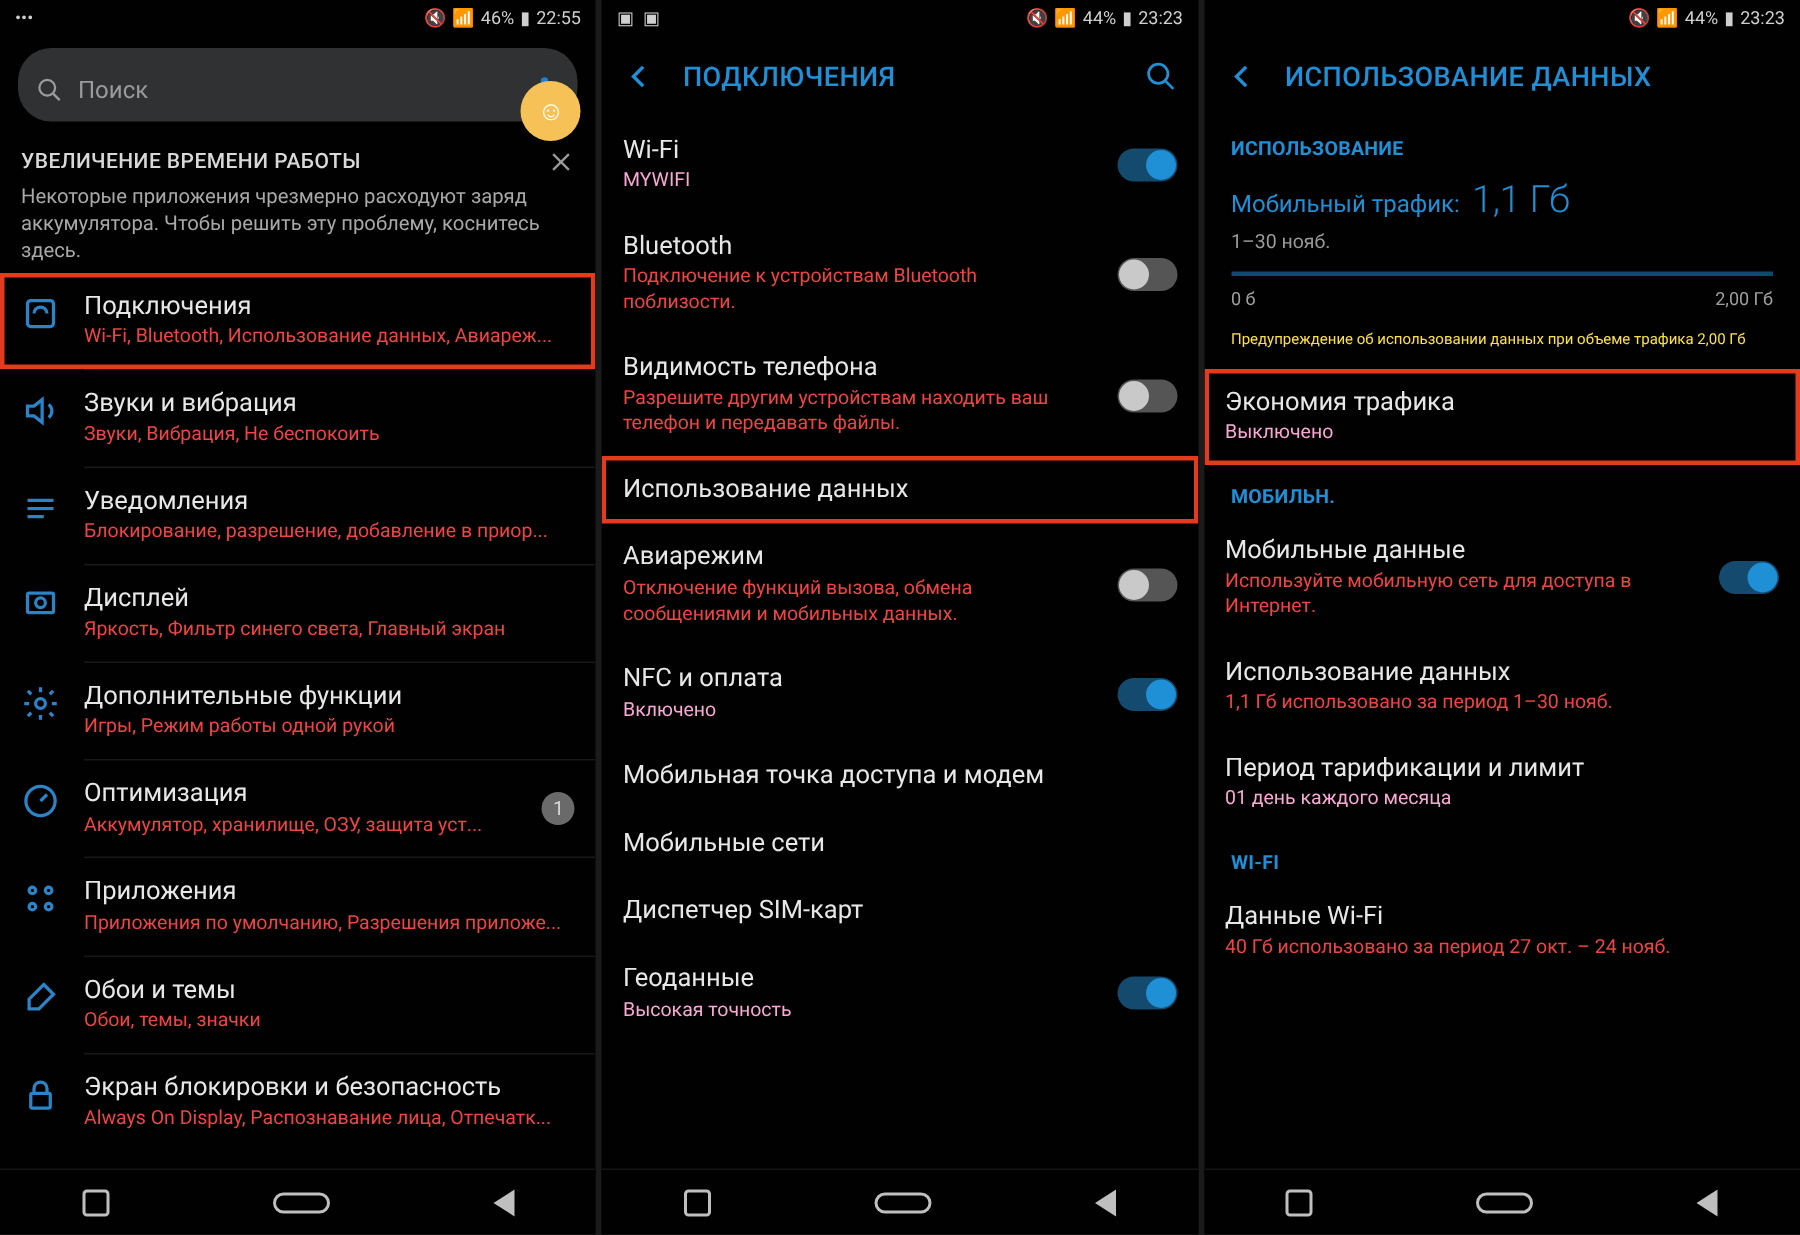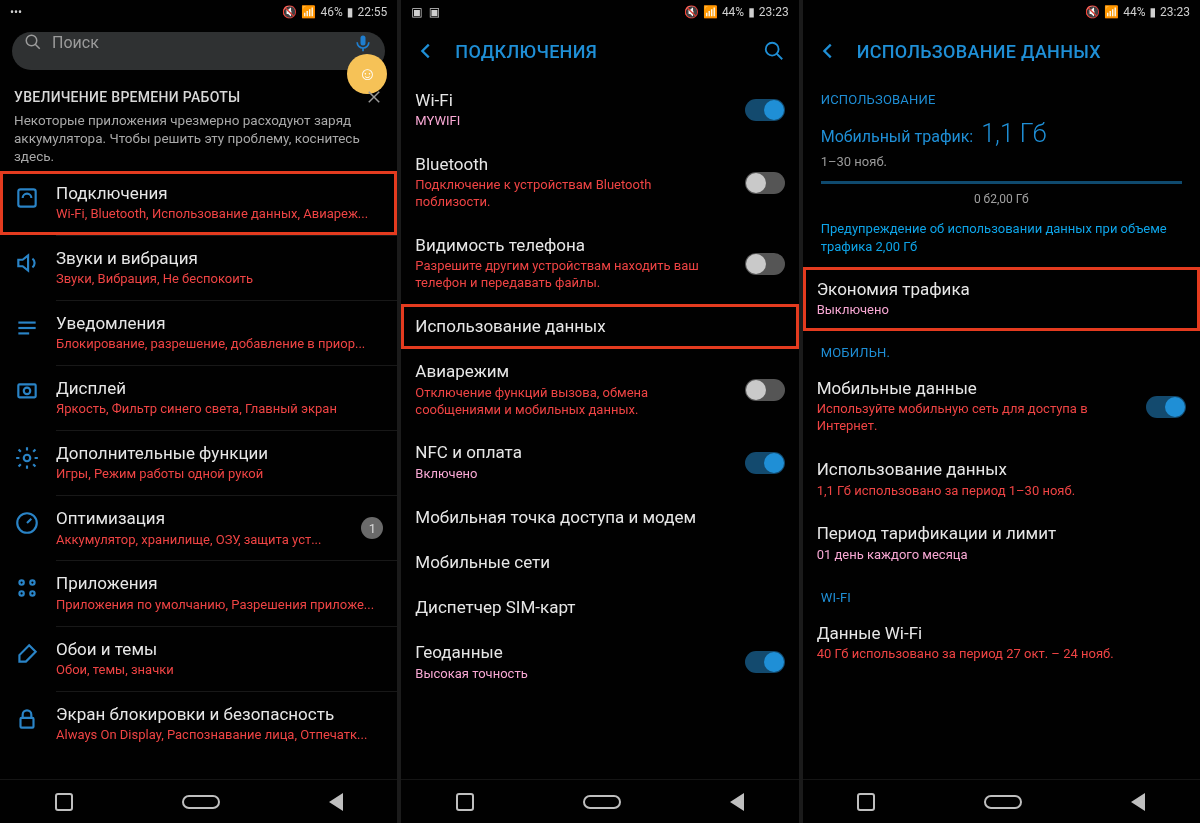--- a/index.html
+++ b/index.html
@@ -28,24 +28,24 @@
     font-size: 12px;
     color: #cfcfcf;
     justify-content: space-between;
   }
   .statusbar .left { display:flex; gap:6px; align-items:center; }
   .statusbar .right { display:flex; gap:4px; align-items:center; }
   .searchbar {
     margin: 8px 12px;
     background: #2f3132;
     border-radius: 22px;
-    height: 38px;
+    height: 49px;
     display: flex;
-    align-items: flex-start;
-    padding: 1px 12px;
+    align-items: flex-end;
+    padding: 12px 12px;
     color: #9b9b9b;
     gap: 10px;
   }
   .searchbar .micwrap { margin-left:auto; color:#1f7fd1; }
   .avatar {
     width: 40px; height: 40px; border-radius: 50%;
     background: linear-gradient(#f6c257,#f6c257);
     display:flex; align-items:center; justify-content:center;
     color:#fff; font-size:18px;
     position:absolute; right:10px; top:30px;
@@ -127,37 +127,37 @@
   }
   .header .htitle {
     font-size: 18px;
     font-weight:500;
     letter-spacing:.3px;
   }
   .header .search-icon { margin-left:auto; }
   .section-label {
     color:#1f8fd6;
     font-size:13px;
-    font-weight:400;
+    font-weight:700;
     padding: 14px 18px 6px 18px;
     letter-spacing:.2px;
   }
   .usage-block {
     padding: 6px 18px 12px 18px;
     color:#c9c9c9;
   }
   .usage-line { display:flex; align-items:baseline; gap:8px; color:#1f8fd6; }
   .usage-label { font-size:16px; }
   .usage-value { font-size:25px; font-weight:300; }
   .usage-period { color:#9a9a9a; font-size:13px; margin-top:6px; }
   .usage-bar {
     height:3px; background:#0f4a6e; margin-top:12px; position:relative;
   }
-  .usage-scale { display:flex; justify-content:center; color:#a0a0a0; font-size:12px; margin-top:8px;}
-  .usage-warn { color:#0ea5e9; font-size:13px; margin-top:14px; line-height:1.35; }
+  .usage-scale { display:flex; justify-content:space-between; color:#a0a0a0; font-size:12px; margin-top:8px;}
+  .usage-warn { color:#fde047; font-size:10px; margin-top:14px; line-height:1.35; }
   .badge {
     width:22px; height:22px; border-radius:50%;
     background:#6a6a6a; color:#d8d8d8;
     display:flex; align-items:center; justify-content:center;
     font-size:13px;
     align-self:center;
   }
   .navbar {
     height:44px;
     background:#010101;

